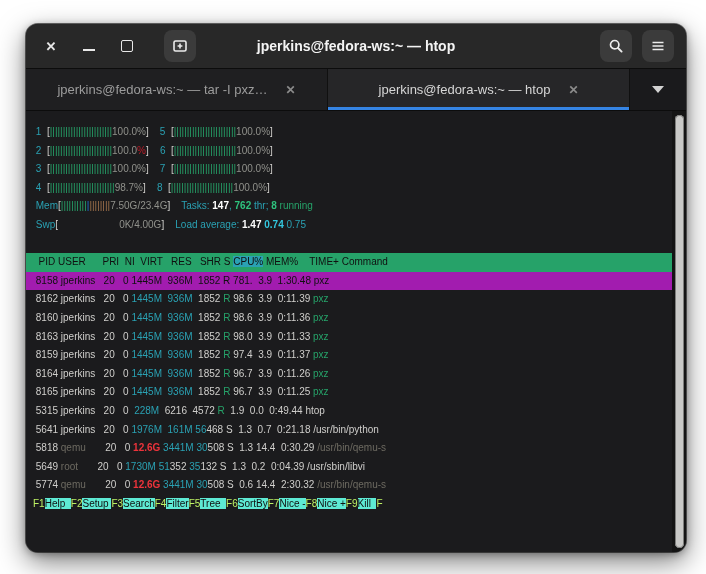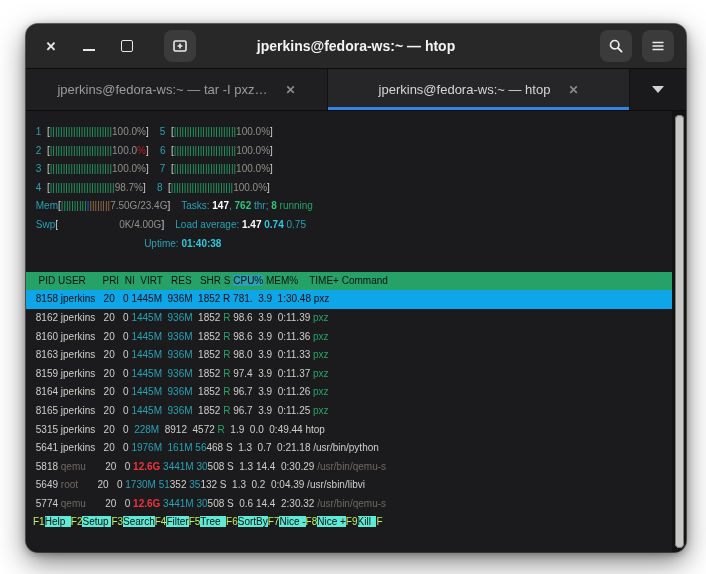--- a/index.html
+++ b/index.html
@@ -52,21 +52,21 @@
   .dd-caret{width:0;height:0;border-left:6px solid transparent;border-right:6px solid transparent;
     border-top:7px solid #d2d2d2;}
   
   .terminal{
     flex:1 1 auto;background:#1b1b1d;position:relative;
     font-family:Liberation Sans, sans-serif;font-size:10px;line-height:18.6px;
     padding-top:12px;
   }
   .term-line{height:18.6px;white-space:pre;padding-left:7px;margin-right:12px;overflow:hidden;}
   .bg-green{background:#26a269;}
-  .bg-cyan{background:#0ea5e9;}
+  .bg-cyan{background:#a21caf;}
   .c-fg{color:#d0cfcc}
   .c-dim{color:#6d6a61}
   .c-cyan{color:#2aa1b3}
   .c-bcyan{color:#33c7de;font-weight:bold}
   .c-green{color:#26a269}
   .c-bgreen{color:#2ec27e;font-weight:bold}
   .c-white{color:#ffffff;font-weight:bold}
   .c-gray{color:#90918b}
   .c-red{color:#c01c28}
   .c-bred{color:#ed333b;font-weight:bold}
@@ -137,31 +137,30 @@
   </div>
 
   <div class="terminal">
     <div>
         <div class="term-line"><span class="c-cyan"> 1  </span><span class="c-fg">[</span><span class="c-g">||||||||||||||||||||||||</span><span class="c-gray">100.0%</span><span class="c-fg">]</span><span class="c-fg">    </span><span class="c-cyan">5  </span><span class="c-fg">[</span><span class="c-g">||||||||||||||||||||||||</span><span class="c-gray">100.0%</span><span class="c-fg">]</span></div>
         <div class="term-line"><span class="c-cyan"> 2  </span><span class="c-fg">[</span><span class="c-g">||||||||||||||||||||||||</span><span class="c-gray">100.0</span><span class="c-red">%</span><span class="c-fg">]</span><span class="c-fg">    </span><span class="c-cyan">6  </span><span class="c-fg">[</span><span class="c-g">||||||||||||||||||||||||</span><span class="c-gray">100.0%</span><span class="c-fg">]</span></div>
         <div class="term-line"><span class="c-cyan"> 3  </span><span class="c-fg">[</span><span class="c-g">||||||||||||||||||||||||</span><span class="c-gray">100.0%</span><span class="c-fg">]</span><span class="c-fg">    </span><span class="c-cyan">7  </span><span class="c-fg">[</span><span class="c-g">||||||||||||||||||||||||</span><span class="c-gray">100.0%</span><span class="c-fg">]</span></div>
         <div class="term-line"><span class="c-cyan"> 4  </span><span class="c-fg">[</span><span class="c-g">|||||||||||||||||||||||||</span><span class="c-gray">98.7%</span><span class="c-fg">]</span><span class="c-fg">    </span><span class="c-cyan">8  </span><span class="c-fg">[</span><span class="c-g">||||||||||||||||||||||||</span><span class="c-gray">100.0%</span><span class="c-fg">]</span></div>
         <div class="term-line"><span class="c-cyan"> Mem</span><span class="c-fg">[</span><span class="c-g">||||||||||</span><span class="c-b">|</span><span class="c-o">||||||||</span><span class="c-gray">7.50G/23.4G</span><span class="c-fg">]</span><span class="c-fg">    </span><span class="c-cyan">Tasks: </span><span class="c-white">147</span><span class="c-cyan">, </span><span class="c-bgreen">762</span><span class="c-cyan"> thr; </span><span class="c-bgreen">8</span><span class="c-green"> running</span></div>
         <div class="term-line"><span class="c-cyan"> Swp</span><span class="c-fg">[</span><span class="c-fg">                      </span><span class="c-gray">0K/4.00G</span><span class="c-fg">]</span><span class="c-fg">    </span><span class="c-cyan">Load average: </span><span class="c-white">1.47 </span><span class="c-bcyan">0.74 </span><span class="c-cyan">0.75</span></div>
-        <div class="term-line"><span class="c-fg">                                        </span><span class="c-cyan">Uptime: </span><span class="c-bcyan">01:40:38</span></div>
         <div class="term-line"><span class="c-fg"> </span></div>
         <div class="term-line bg-green"><span class="c-hdr">  PID USER      PRI  NI  VIRT   RES   SHR S </span><span class="c-hdrsel">CPU%</span><span class="c-hdr"> MEM%    TIME+ Command</span></div>
         <div class="term-line bg-cyan"><span class="c-sel"> 8158 jperkins   20   0 1445M  936M  1852 R 781.  3.9  1:30.48 pxz</span></div>
         <div class="term-line"><span class="c-fg"> 8162 jperkins   20   0 </span><span class="c-cyan">1445M</span><span class="c-fg">  </span><span class="c-cyan">936M</span><span class="c-fg">  1852 </span><span class="c-green">R</span><span class="c-fg"> 98.6  3.9  0:11.39 </span><span class="c-green">pxz</span></div>
         <div class="term-line"><span class="c-fg"> 8160 jperkins   20   0 </span><span class="c-cyan">1445M</span><span class="c-fg">  </span><span class="c-cyan">936M</span><span class="c-fg">  1852 </span><span class="c-green">R</span><span class="c-fg"> 98.6  3.9  0:11.36 </span><span class="c-green">pxz</span></div>
         <div class="term-line"><span class="c-fg"> 8163 jperkins   20   0 </span><span class="c-cyan">1445M</span><span class="c-fg">  </span><span class="c-cyan">936M</span><span class="c-fg">  1852 </span><span class="c-green">R</span><span class="c-fg"> 98.0  3.9  0:11.33 </span><span class="c-green">pxz</span></div>
         <div class="term-line"><span class="c-fg"> 8159 jperkins   20   0 </span><span class="c-cyan">1445M</span><span class="c-fg">  </span><span class="c-cyan">936M</span><span class="c-fg">  1852 </span><span class="c-green">R</span><span class="c-fg"> 97.4  3.9  0:11.37 </span><span class="c-green">pxz</span></div>
         <div class="term-line"><span class="c-fg"> 8164 jperkins   20   0 </span><span class="c-cyan">1445M</span><span class="c-fg">  </span><span class="c-cyan">936M</span><span class="c-fg">  1852 </span><span class="c-green">R</span><span class="c-fg"> 96.7  3.9  0:11.26 </span><span class="c-green">pxz</span></div>
         <div class="term-line"><span class="c-fg"> 8165 jperkins   20   0 </span><span class="c-cyan">1445M</span><span class="c-fg">  </span><span class="c-cyan">936M</span><span class="c-fg">  1852 </span><span class="c-green">R</span><span class="c-fg"> 96.7  3.9  0:11.25 </span><span class="c-green">pxz</span></div>
-        <div class="term-line"><span class="c-fg"> 5315 jperkins   20   0  </span><span class="c-cyan">228M</span><span class="c-fg">  8912  4572 </span><span class="c-green">R</span><span class="c-fg">  1.9  0.0  0:49.44 htop</span></div>
+        <div class="term-line"><span class="c-fg"> 5315 jperkins   20   0  </span><span class="c-cyan">228M</span><span class="c-fg">  6216  4572 </span><span class="c-green">R</span><span class="c-fg">  1.9  0.0  0:49.44 htop</span></div>
         <div class="term-line"><span class="c-fg"> 5641 jperkins   20   0 </span><span class="c-cyan">1976M</span><span class="c-fg">  </span><span class="c-cyan">161M</span><span class="c-fg"> </span><span class="c-cyan">56</span><span class="c-fg">468 S  1.3  0.7  0:21.18 /usr/bin/python</span></div>
         <div class="term-line"><span class="c-fg"> 5818 </span><span class="c-dim">qemu</span><span class="c-fg">       20   0 </span><span class="c-bred">12.6G</span><span class="c-fg"> </span><span class="c-cyan">3441M</span><span class="c-fg"> </span><span class="c-cyan">30</span><span class="c-fg">508 S  1.3 14.4  0:30.29 </span><span class="c-dim">/usr/bin/qemu-s</span></div>
         <div class="term-line"><span class="c-fg"> 5649 </span><span class="c-dim">root</span><span class="c-fg">       20   0 </span><span class="c-cyan">1730M</span><span class="c-fg"> </span><span class="c-cyan">51</span><span class="c-fg">352 </span><span class="c-cyan">35</span><span class="c-fg">132 S  1.3  0.2  0:04.39 /usr/sbin/libvi</span></div>
         <div class="term-line"><span class="c-fg"> 5774 </span><span class="c-dim">qemu</span><span class="c-fg">       20   0 </span><span class="c-bred">12.6G</span><span class="c-fg"> </span><span class="c-cyan">3441M</span><span class="c-fg"> </span><span class="c-cyan">30</span><span class="c-fg">508 S  0.6 14.4  2:30.32 </span><span class="c-dim">/usr/bin/qemu-s</span></div>
         <div class="term-line"><span class="c-fk">F1</span><span class="c-fb">Help  </span><span class="c-fk">F2</span><span class="c-fb">Setup </span><span class="c-fk">F3</span><span class="c-fb">Search</span><span class="c-fk">F4</span><span class="c-fb">Filter</span><span class="c-fk">F5</span><span class="c-fb">Tree  </span><span class="c-fk">F6</span><span class="c-fb">SortBy</span><span class="c-fk">F7</span><span class="c-fb">Nice -</span><span class="c-fk">F8</span><span class="c-fb">Nice +</span><span class="c-fk">F9</span><span class="c-fb">Kill  </span><span class="c-fk">F</span></div>
       </div>
     <div class="scroll-track"></div>
     <div class="scroll-thumb"></div>
   </div>
 

